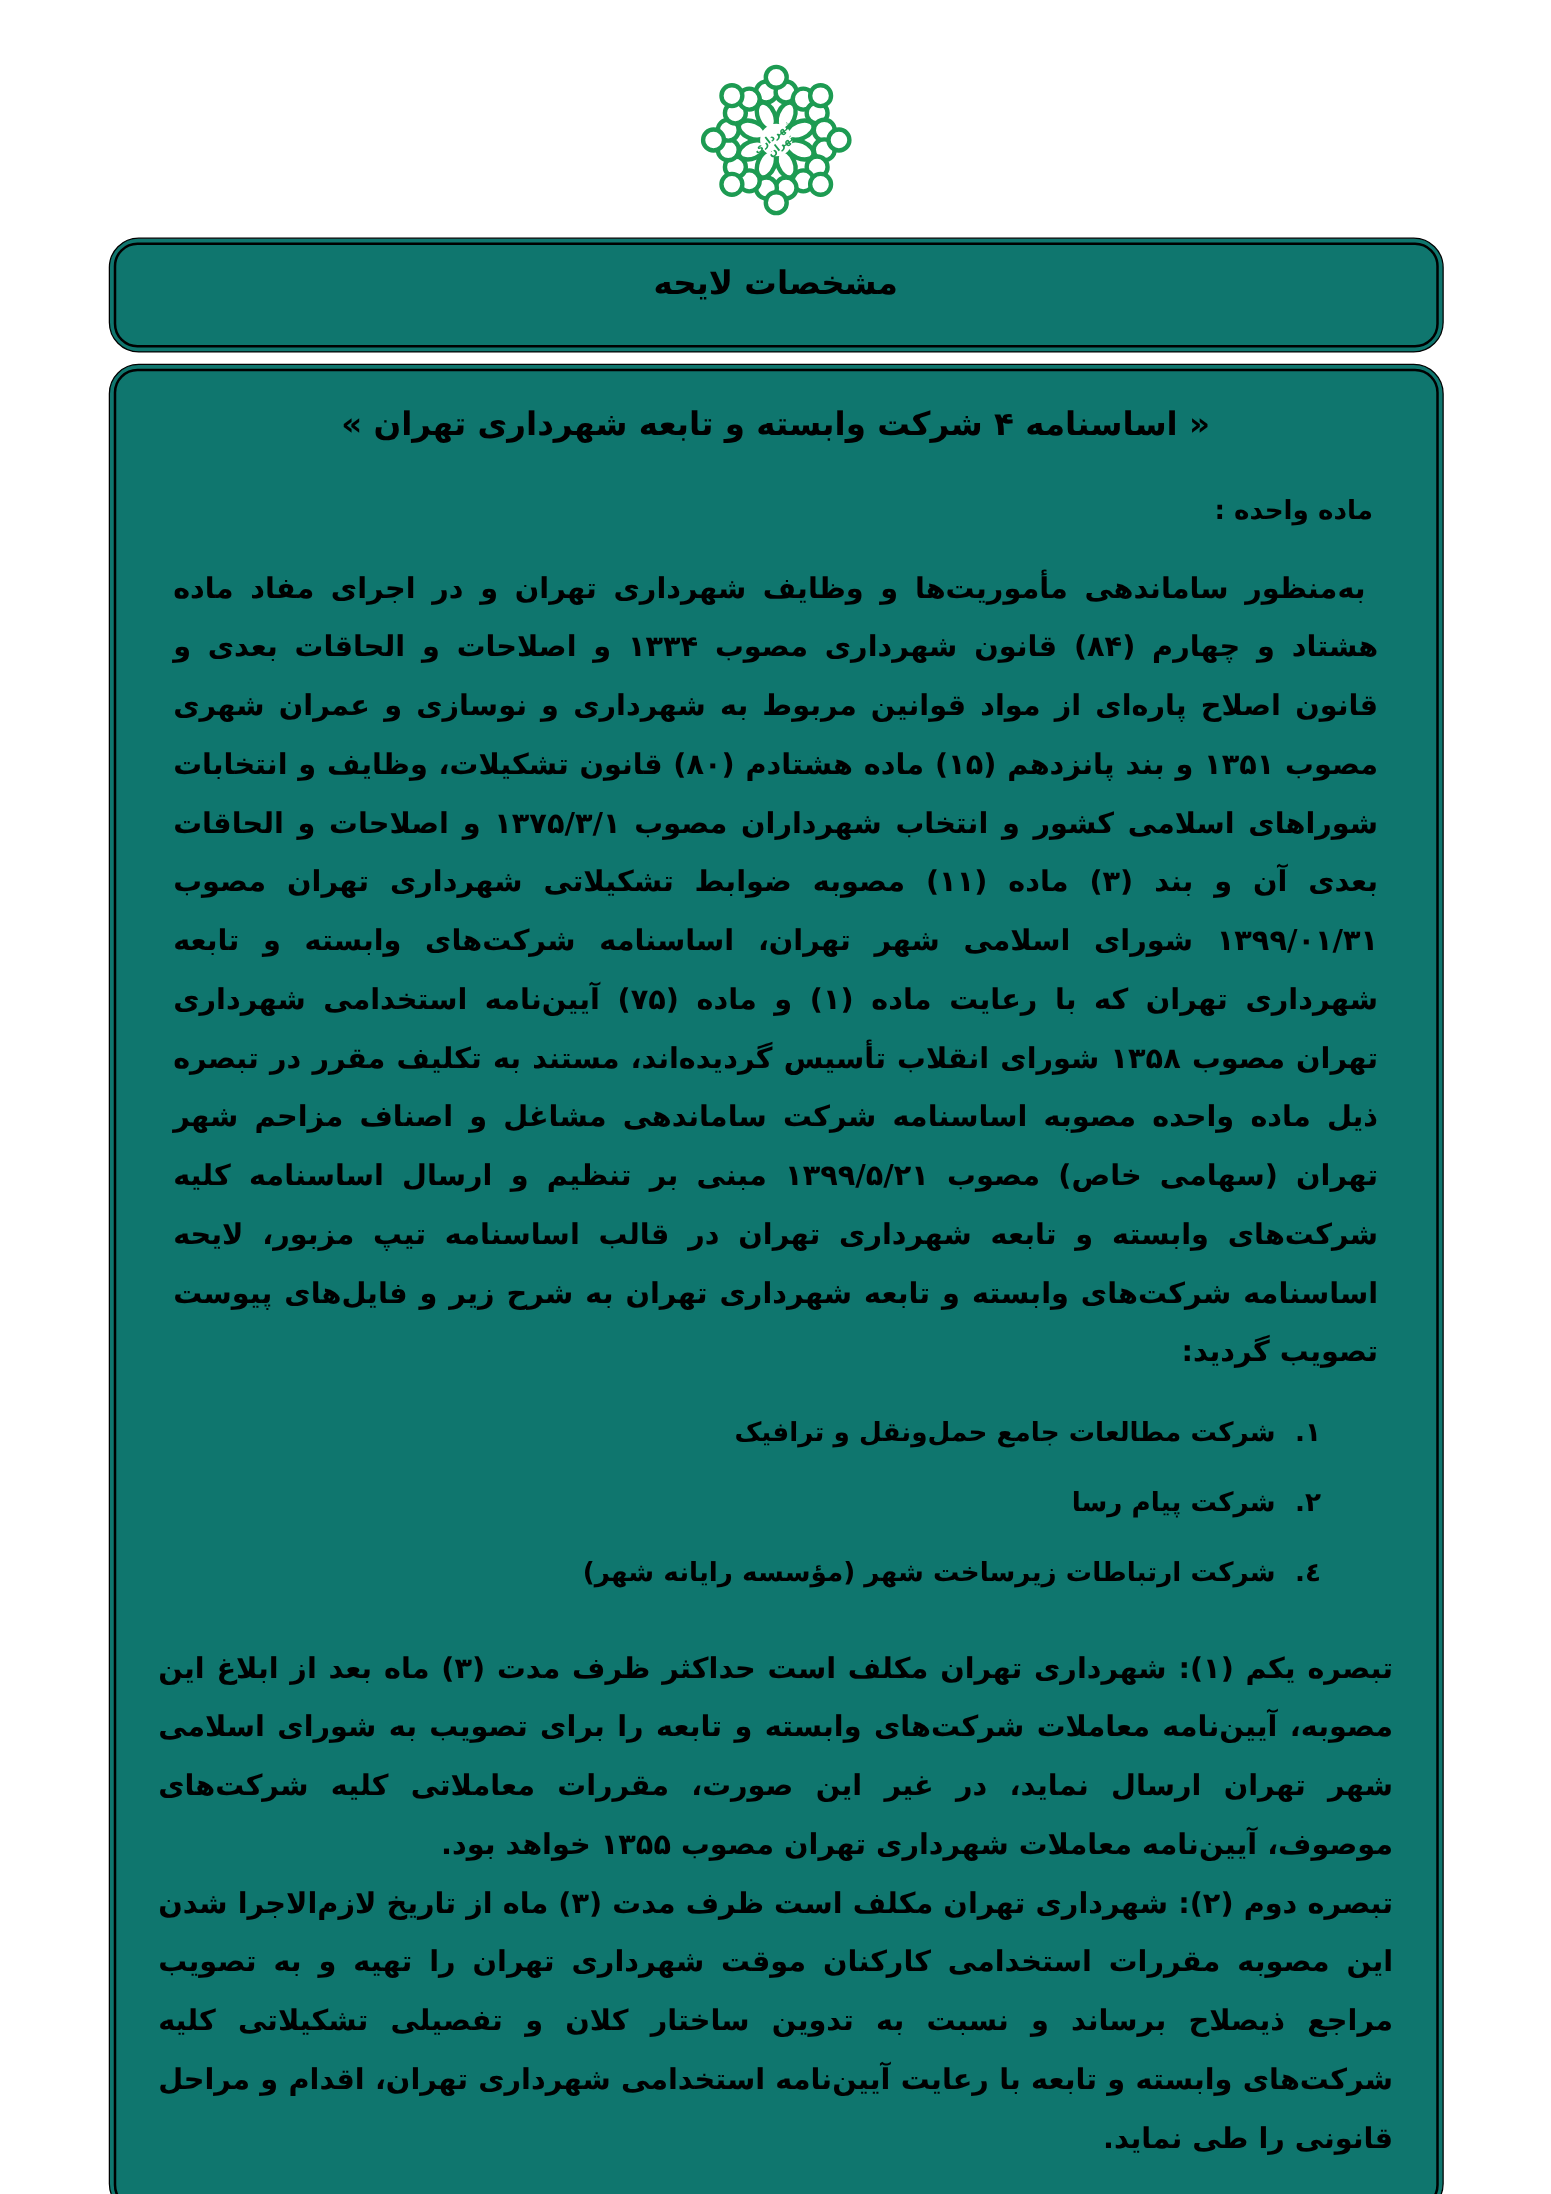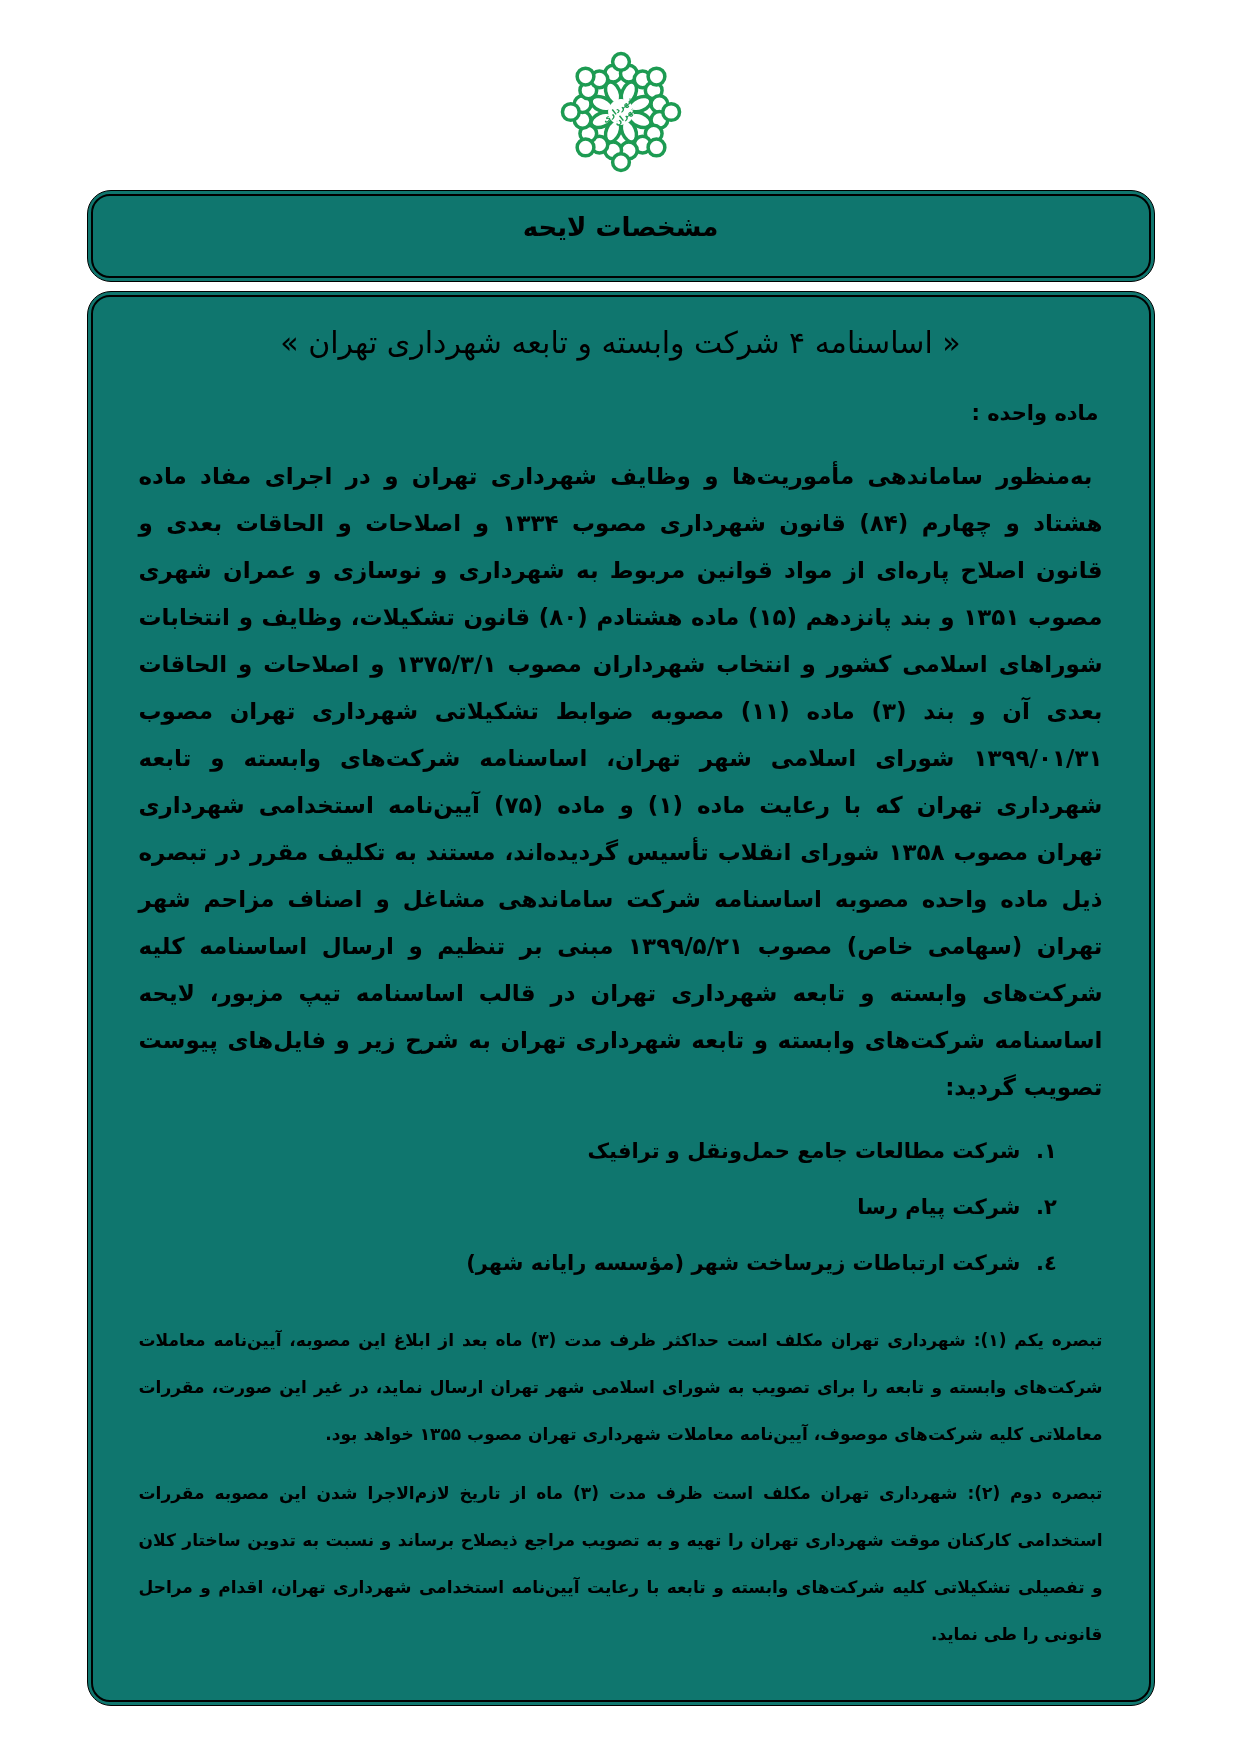--- a/index.html
+++ b/index.html
@@ -17,37 +17,37 @@
     border:2.6px solid #000;border-radius:19px;box-sizing:border-box;
   }
   .specs-box{ margin-top:10px; }
   .specs-box .rbox-inner{ padding:14px 10px 32px; }
   .specs-title{
     text-align:center;font-size:26px;font-weight:bold;line-height:34px;
   }
   .main-box{ margin-top:9px; }
   .main-box .rbox-inner{ padding:18px 34px 30px; min-height:1270px; }
   .doc-title{
-    text-align:center;font-size:30px;font-weight:normal;margin:10px 0 30px;
+    text-align:center;font-size:26px;font-weight:bold;margin:10px 0 30px;
   }
   .article-label{
     font-size:21px;font-weight:bold;line-height:47px;margin:16px;
   }
   .intro{
     font-size:23px;font-weight:bold;text-align:justify;line-height:47px;
     margin:12px;text-indent:10px;
   }
   .company-list{
     list-style:none;margin:4px 0 0;padding:0 56px 0 0;
     font-size:21px;font-weight:bold;
   }
   .company-list li{ line-height:56px; }
   .company-num{ display:inline-block;margin-left:14px;min-width:24px;text-align:center; }
   .note{
-    font-size:17px;font-weight:bold;text-align:justify;line-height:47px;margin:12px;
+    font-size:23px;font-weight:bold;text-align:justify;line-height:47px;margin:0;
   }
   .note.first{ margin-top:26px; }
 </style>
 </head>
 <body>
 
 <div class="logo-wrap">
   <svg width="134" height="128" viewBox="-62 -62 124 124">
     <g fill="#ffffff" stroke="#1d9b52" stroke-width="3.4">
 

